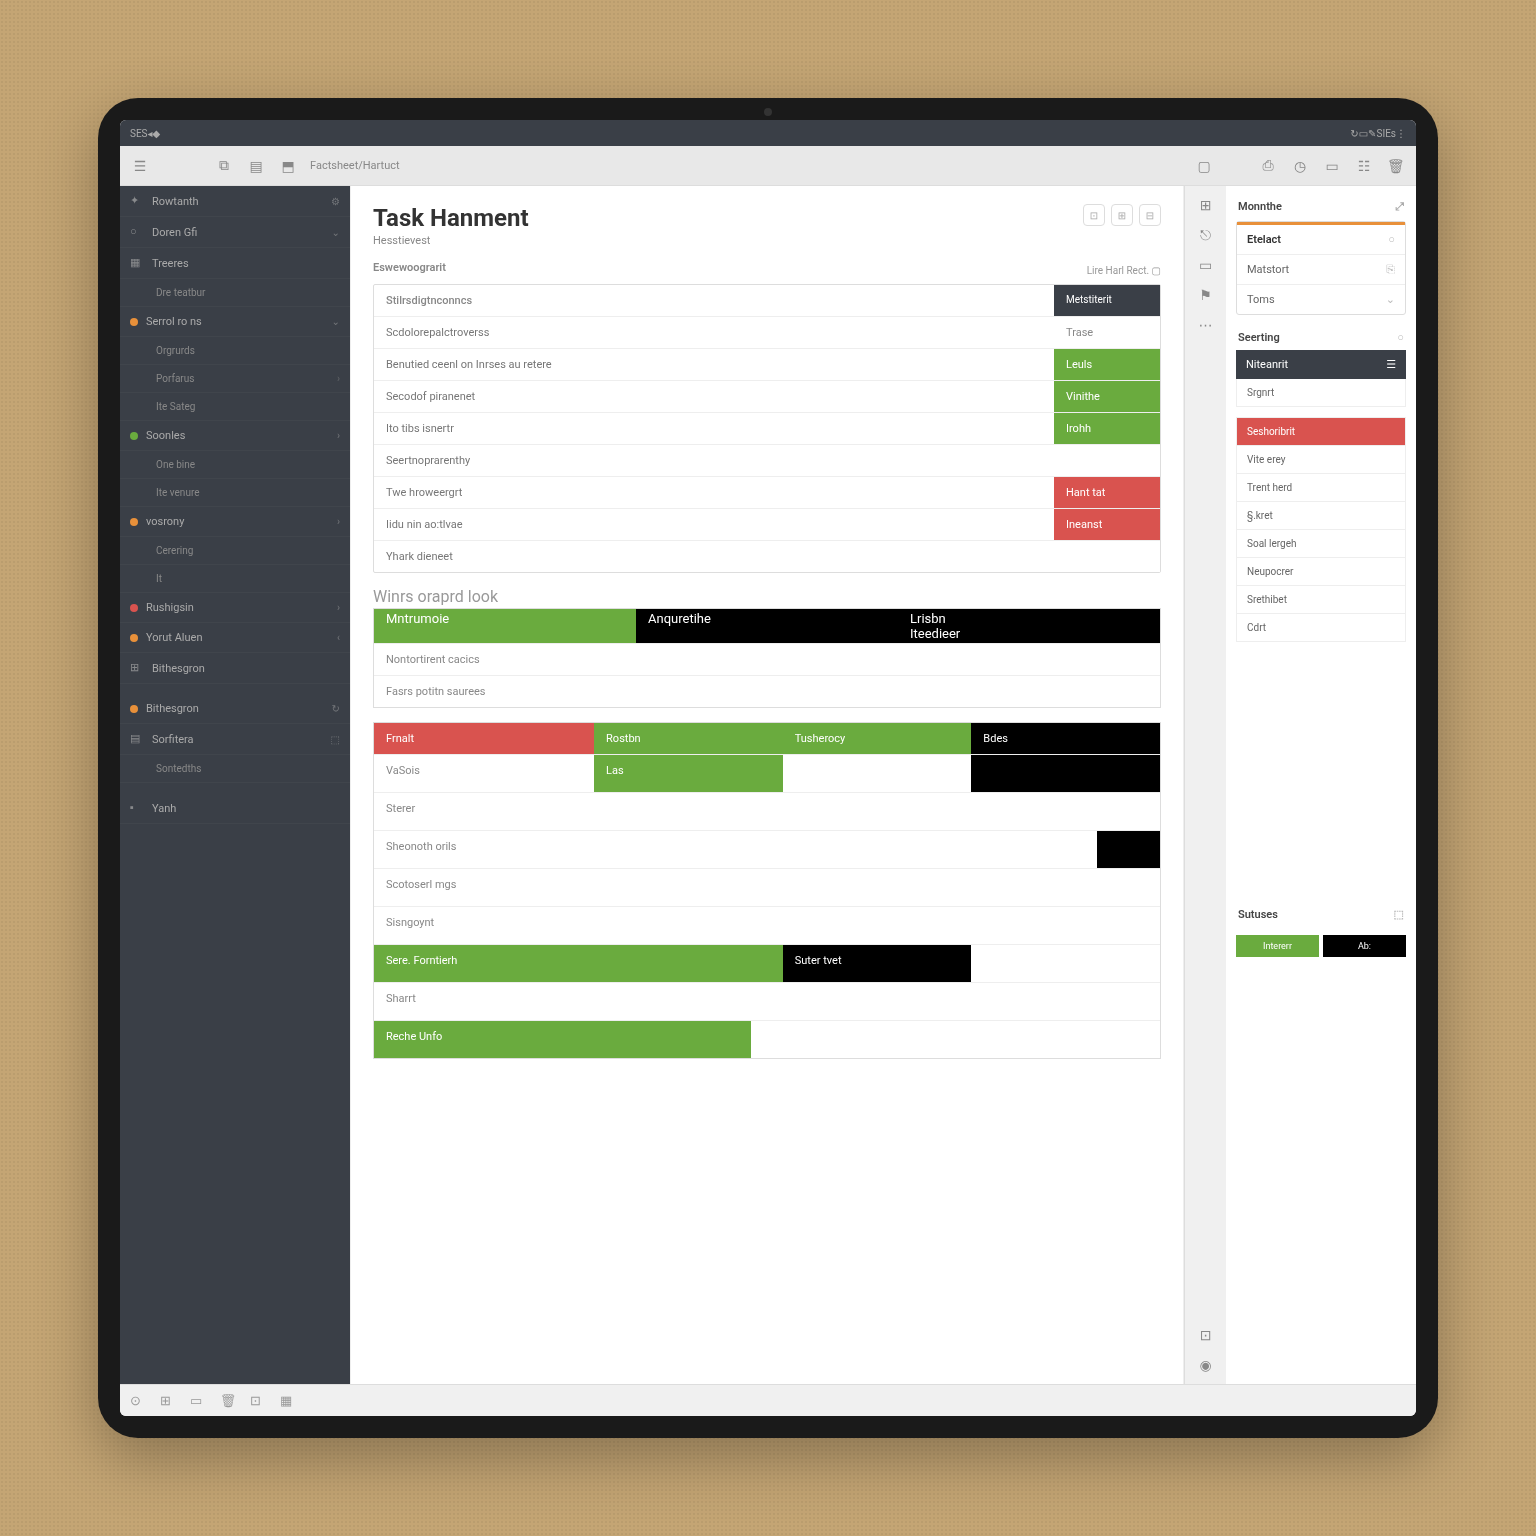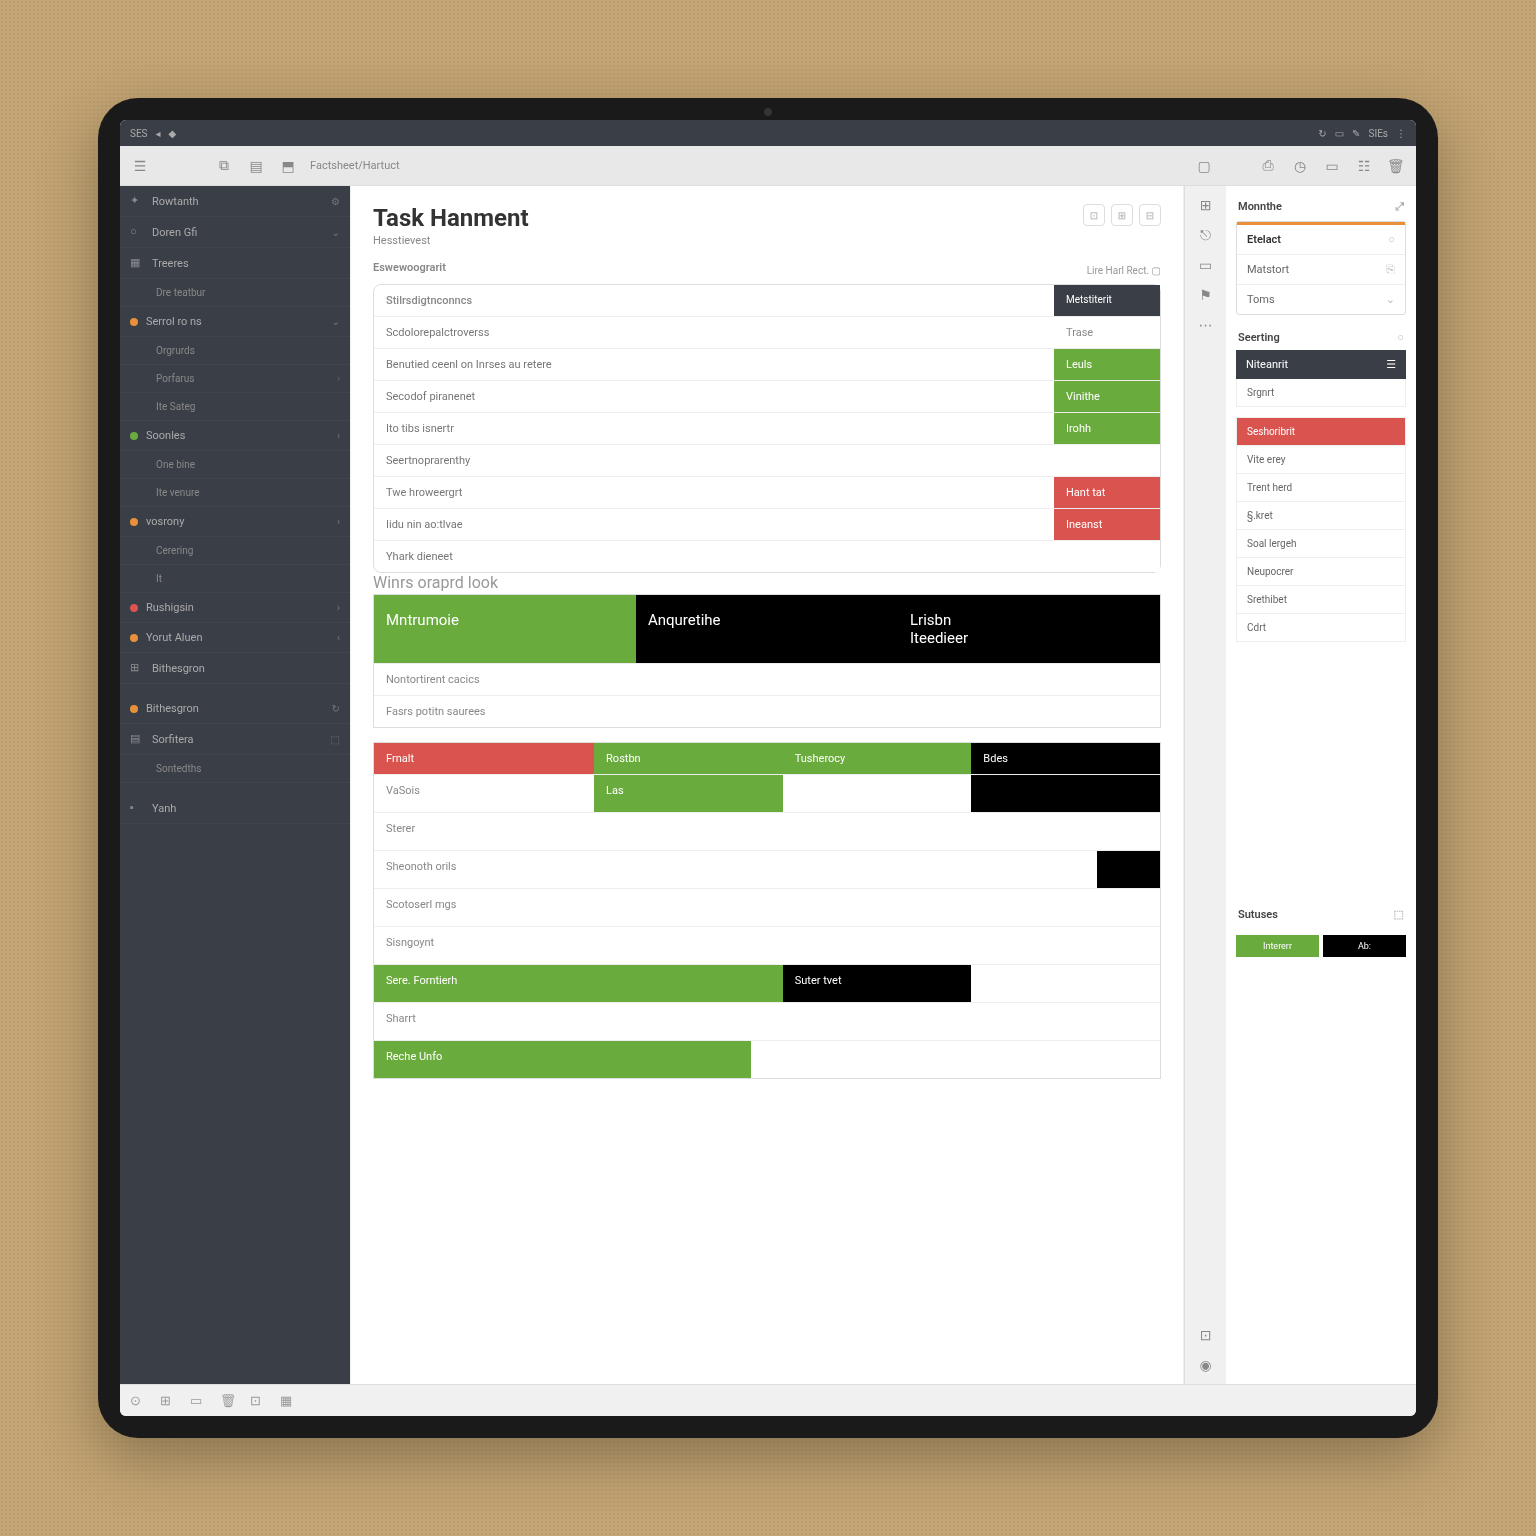--- a/index.html
+++ b/index.html
@@ -1,52 +1,52 @@
 <!DOCTYPE html>
 <html><head>
 <meta charset="utf-8">
 <style>
 *{box-sizing:border-box;margin:0;padding:0;font-family:-apple-system,BlinkMacSystemFont,"Segoe UI",Roboto,Helvetica,Arial,sans-serif}
 body{width:1536px;height:1536px;background:#c4a574;background-image:radial-gradient(rgba(0,0,0,.05) 1px,transparent 1px);background-size:4px 4px;display:flex;align-items:center;justify-content:center}
 .tablet{width:1340px;height:1340px;background:#1a1a1a;border-radius:40px;padding:22px;box-shadow:0 20px 60px rgba(0,0,0,.3)}
 .camera{width:8px;height:8px;background:#333;border-radius:50%;margin:-12px auto 4px}
 .screen{width:100%;height:100%;background:#f5f5f5;border-radius:6px;overflow:hidden;display:flex;flex-direction:column}
 .statusbar{height:26px;background:#3a3f47;display:flex;align-items:center;justify-content:space-between;padding:0 10px;color:#aaa;font-size:10px}
-.statusbar .left,.statusbar .right{display:flex;gap:8px;align-items:center}
+.statusbar .left,.statusbar .right{display:flex;align-items:center}
 .toolbar{height:40px;background:#e8e8e8;border-bottom:1px solid #ddd;display:flex;align-items:center;padding:0 10px;gap:12px}
 .tb-icon{width:20px;height:20px;color:#888;display:flex;align-items:center;justify-content:center;font-size:14px;cursor:pointer}
 .tb-text{font-size:11px;color:#888}
 .main{flex:1;display:flex;overflow:hidden}
 .sidebar{width:230px;background:#3a3f47;color:#aaa;font-size:11px;overflow-y:auto}
 .sidebar-row{display:flex;align-items:center;padding:8px 10px;gap:8px;cursor:pointer;border-bottom:1px solid rgba(255,255,255,.03)}
 .sidebar-row.child{padding-left:36px;font-size:10px;color:#888}
 .sidebar-row .dot{width:8px;height:8px;border-radius:50%;flex-shrink:0}
 .sidebar-row .icon{width:14px;height:14px;flex-shrink:0;opacity:.7}
 .sidebar-row .chev{margin-left:auto;opacity:.5;font-size:10px}
 .content{flex:1;background:#fff;padding:18px 22px;overflow-y:auto;border-left:1px solid #eee;border-right:1px solid #eee}
 .content h1{font-size:24px;font-weight:700;color:#333;margin-bottom:2px}
 .content .sub{font-size:11px;color:#888;margin-bottom:14px}
 .content .sec{font-size:11px;color:#888;font-weight:600;margin-bottom:6px}
 .title-row{display:flex;align-items:flex-start;justify-content:space-between}
 .title-actions{display:flex;gap:6px}
 .sq{width:22px;height:22px;border:1px solid #ddd;border-radius:4px;display:flex;align-items:center;justify-content:center;font-size:10px;color:#aaa;cursor:pointer}
-.table1{border:1px solid #ddd;border-radius:8px;}
+.table1{border:1px solid #ddd;border-radius:2px;margin-bottom:14px}
 .t1row{display:flex;border-bottom:1px solid #eee}
 .t1row:last-child{border-bottom:none}
 .t1c1{flex:1;padding:9px 12px;font-size:11px;color:#777}
 .t1c2{width:106px;padding:9px 12px;font-size:11px;color:#fff;text-align:left}
 .t1head .t1c1{color:#888;font-weight:500}
 .t1head .t1c2{background:#3a3f47;color:#fff;font-size:10px}
 .green{background:#6aab3e}
 .orange{background:#000000}
 .red{background:#d9534f}
 .plain{background:#fff;color:#888!important}
 .table2{border:1px solid #ddd;margin-bottom:14px}
 .t2head{display:flex}
-.t2head>div{flex:1;padding:16px 12px;font-size:15px;color:#fff}
+.t2head>div{flex:1;padding:2px 12px;font-size:13px;color:#fff}
 .t2row{display:flex;border-top:1px solid #eee}
 .t2row>div{flex:1;padding:9px 12px;font-size:11px;color:#888}
 .table3{border:1px solid #ddd;margin-bottom:14px}
 .t3head{display:flex}
 .t3head>div{padding:9px 12px;font-size:11px;color:#fff}
 .t3c1{width:28%}.t3c2{width:24%}.t3c3{width:24%}.t3c4{width:24%}
 .t3row{display:flex;border-top:1px solid #eee;min-height:38px}
 .t3row>div{padding:9px 12px;font-size:11px;color:#888}
 .t3row .cell-fill{color:#fff}
 .iconrail{width:42px;background:#f0f0f0;border-left:1px solid #ddd;display:flex;flex-direction:column;align-items:center;padding:10px 0;gap:12px}

